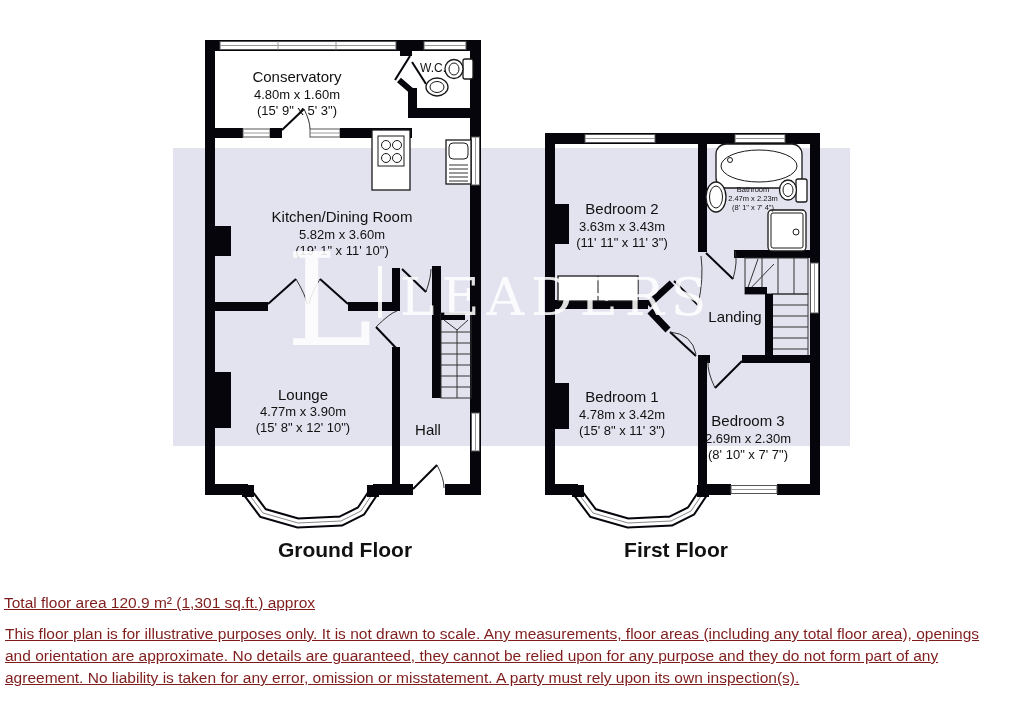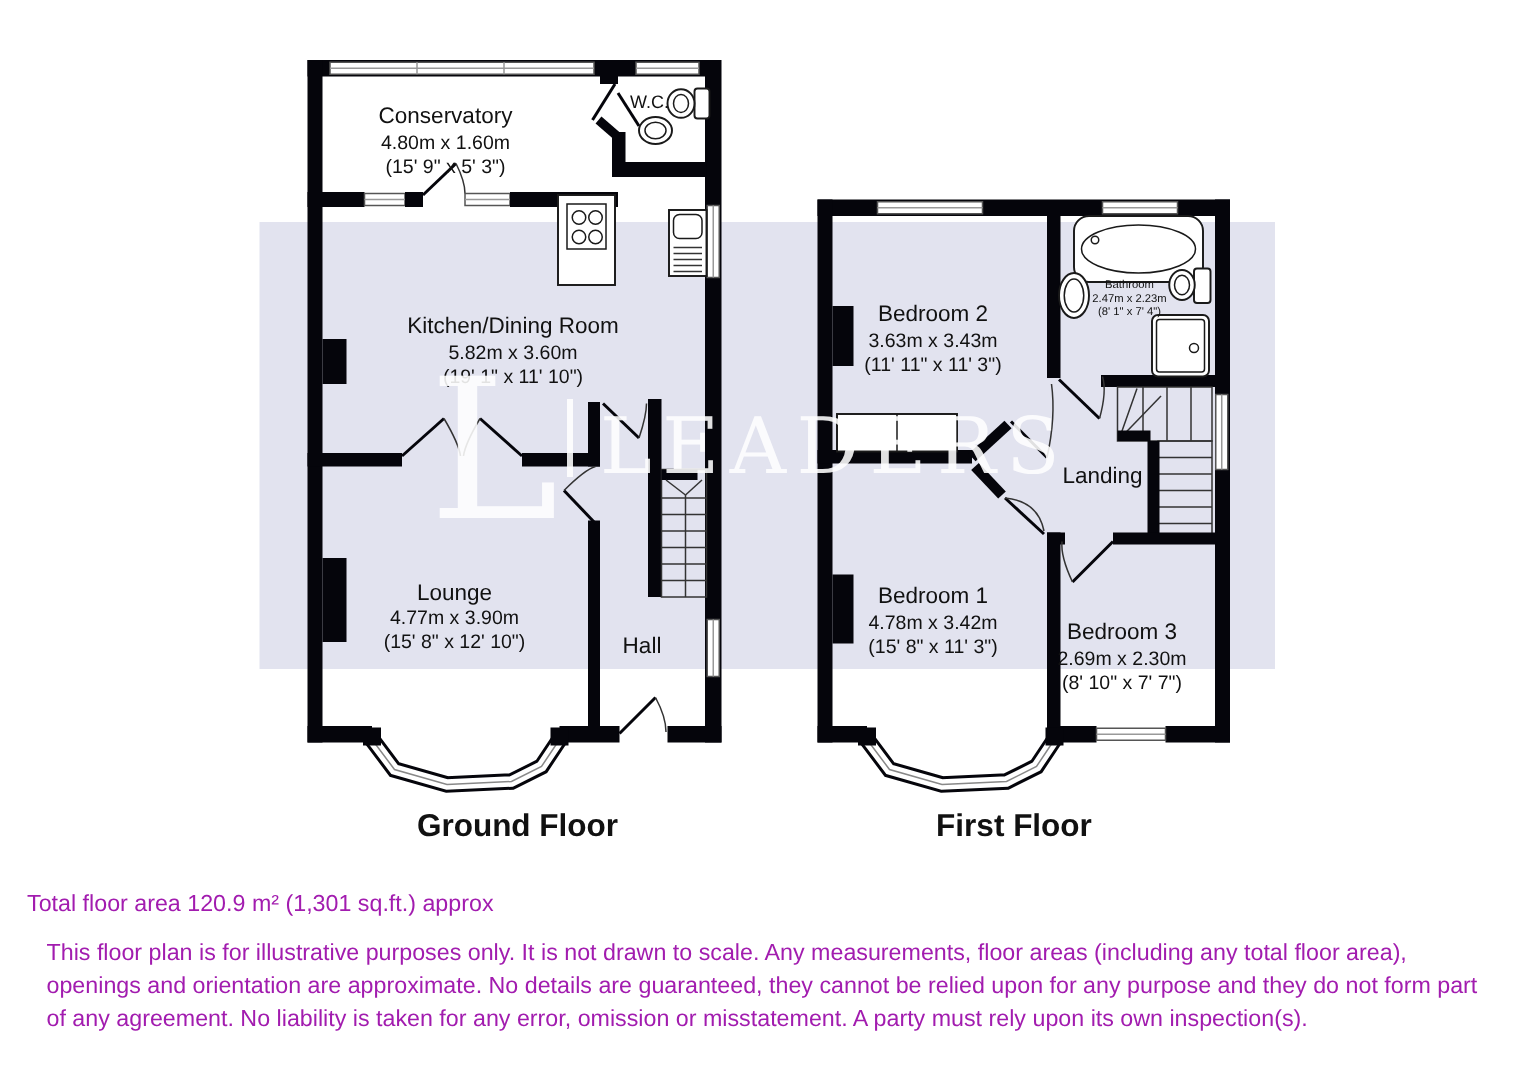--- a/index.html
+++ b/index.html
@@ -14,23 +14,23 @@
   .wm-letter{font-family:"DejaVu Serif", serif;font-size:130px;fill:#ffffff;opacity:0.88;}
   .wm-word{font-family:"DejaVu Serif", serif;font-size:52px;letter-spacing:7px;fill:#ffffff;opacity:0.88;}
   .wall{fill:#05050b;}
   .win{fill:#ffffff;stroke:#555;stroke-width:1;}
   .winline{stroke:#999;stroke-width:1;}
   .fix{fill:#ffffff;stroke:#1a1a1a;stroke-width:1.3;}
   .fixthin{fill:none;stroke:#1a1a1a;stroke-width:1;}
   .doorleaf{stroke:#05050b;stroke-width:2;}
   .doorarc{fill:none;stroke:#333;stroke-width:1;}
   .stair{fill:none;stroke:#333;stroke-width:1;}
-  .footer{position:absolute;left:18px;top:594px;width:992px;color:#a21caf;}
+  .footer{position:absolute;left:4px;top:594px;width:992px;color:#7f1d1d;text-decoration:underline;}
   .footer .area{font-size:15.5px;margin:0 0 11px 0;}
-  .footer .disc{font-size:15.5px;line-height:22px;margin:13px;}
+  .footer .disc{font-size:15.5px;line-height:22px;margin:1px;}
   .footer .pow{font-size:15.5px;line-height:22px;margin:0;}
 </style>
 </head>
 <body>
 
 <div class="page">
 
 <svg width="1024" height="592" viewBox="0 0 1024 592">
 
   <rect x="173" y="148" width="677" height="298" fill="#e2e3ef"></rect>

